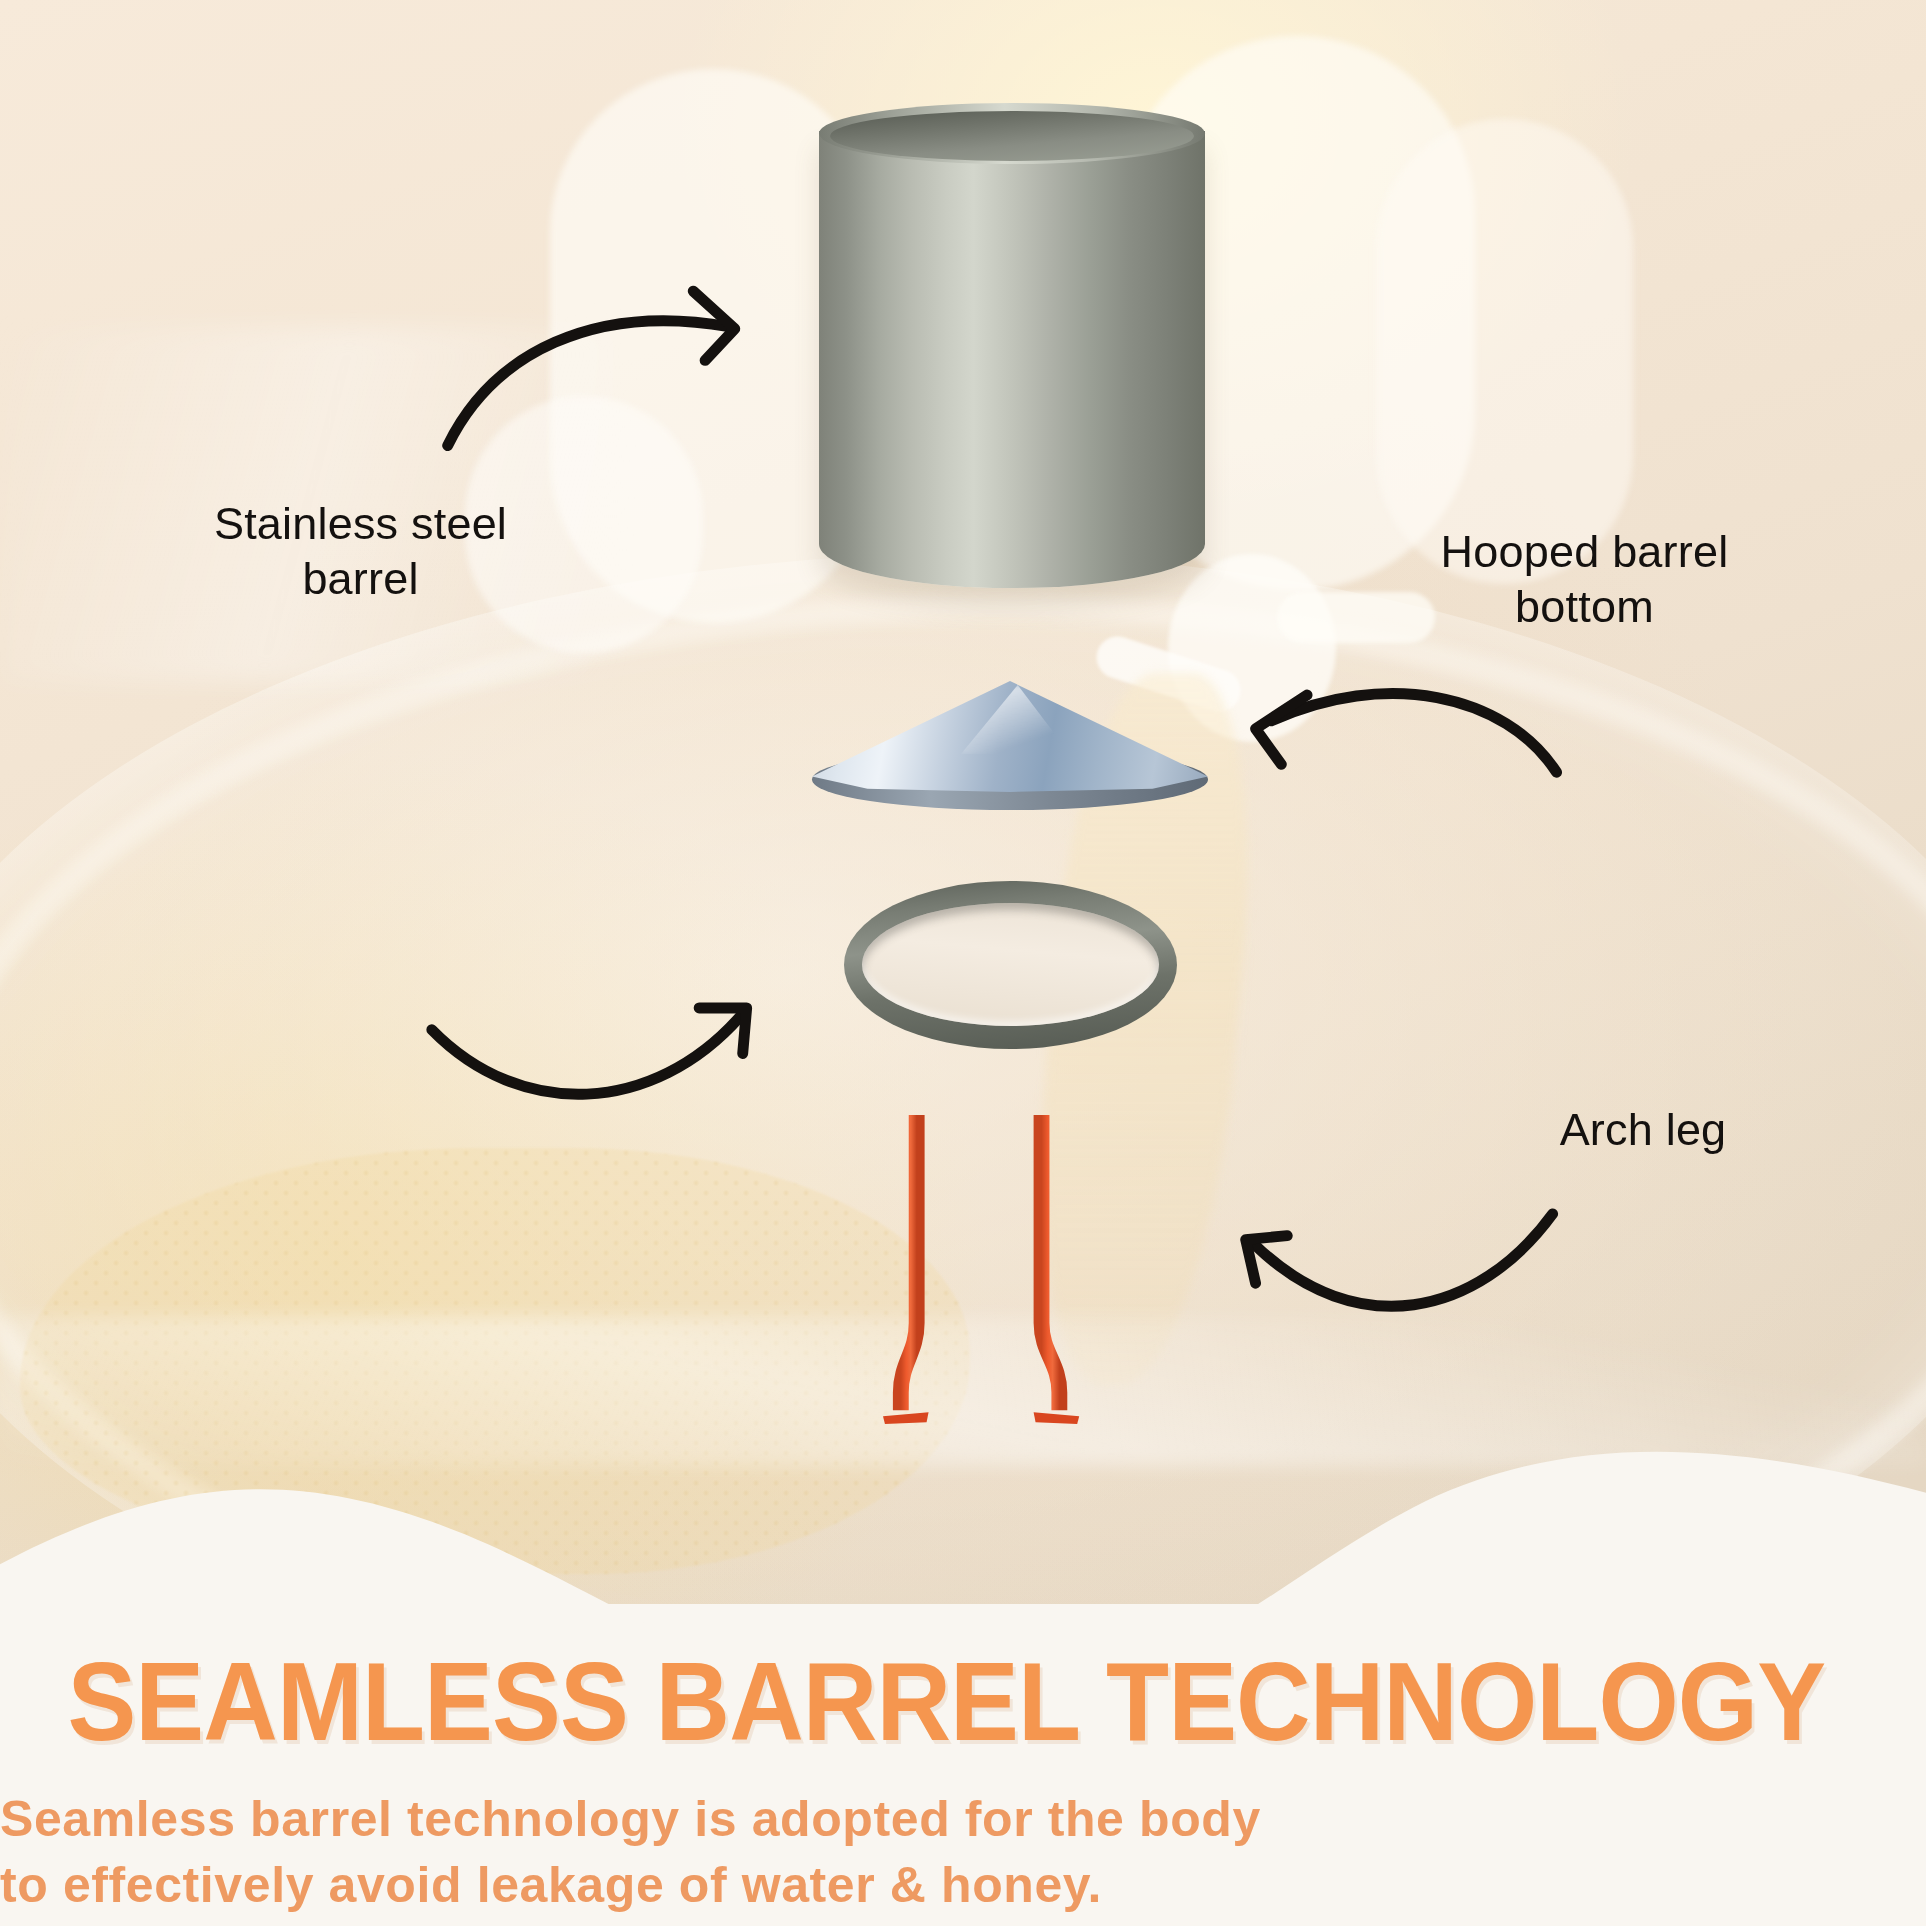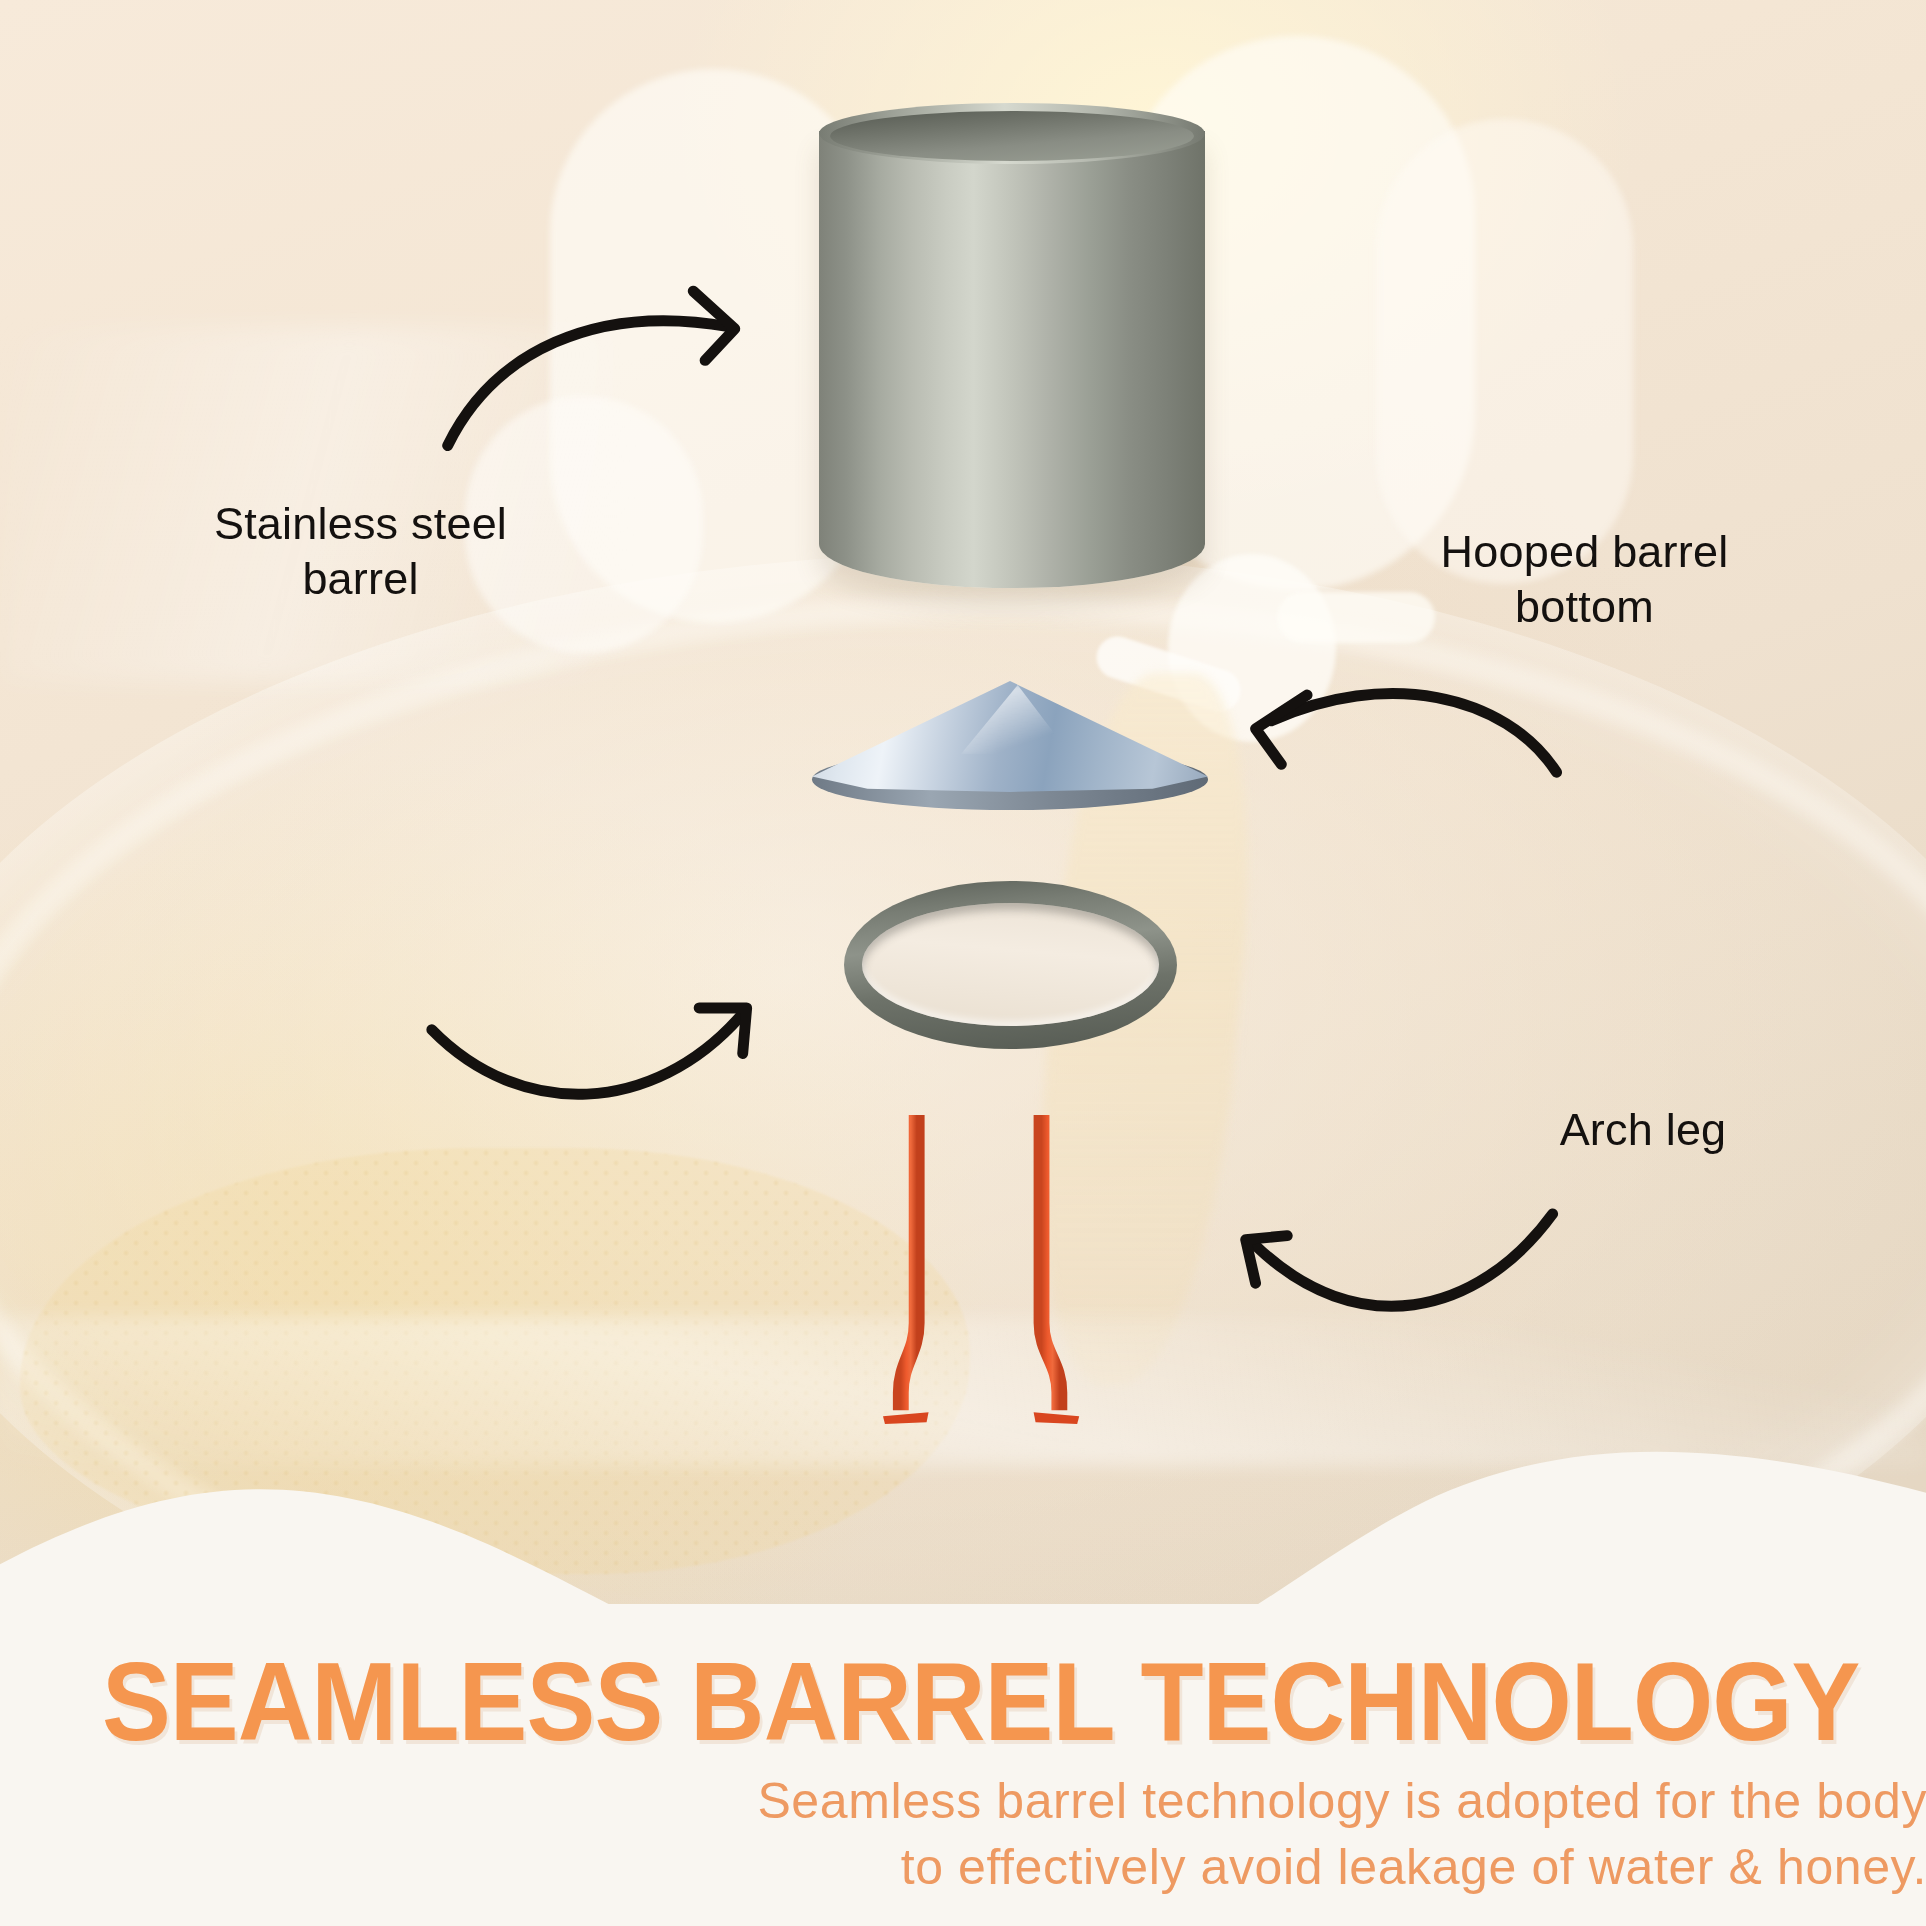--- a/index.html
+++ b/index.html
@@ -240,39 +240,39 @@
     left: 0; top: 0;
     width: 1927px; height: 1604px;
     pointer-events: none;
   }
 
   
   .footer {
     position: absolute;
     left: 0; top: 1647px;
     width: 1927px;
-    text-align: right;
+    text-align: left;
   }
   .footer-title {
     font-family: "Liberation Sans Narrow", "Liberation Sans", sans-serif;
     font-size: 111px;
     font-weight: 700;
     color: #F5964F;
     letter-spacing: -1px;
     line-height: 1.0;
     margin: 0;
     transform: scaleX(0.93);
     text-shadow: 3px 4px 0 rgba(200,140,95,0.16);
   }
   .footer-sub {
-    margin: 10px 0 0 0;
+    margin: 28px 0 0 0;
     font-size: 50px;
     line-height: 1.32;
     color: #EE9A62;
-    font-weight: 400;
+    font-weight: 700;
     letter-spacing: 0.6px;
     white-space: pre-line;
   }
 </style>
 </head>
 <body>
 
 <div id="page">
 
   <div class="photo-bg">

